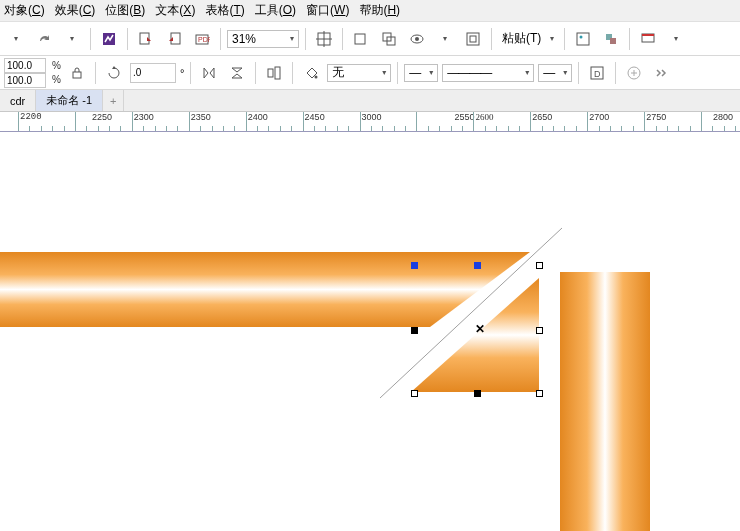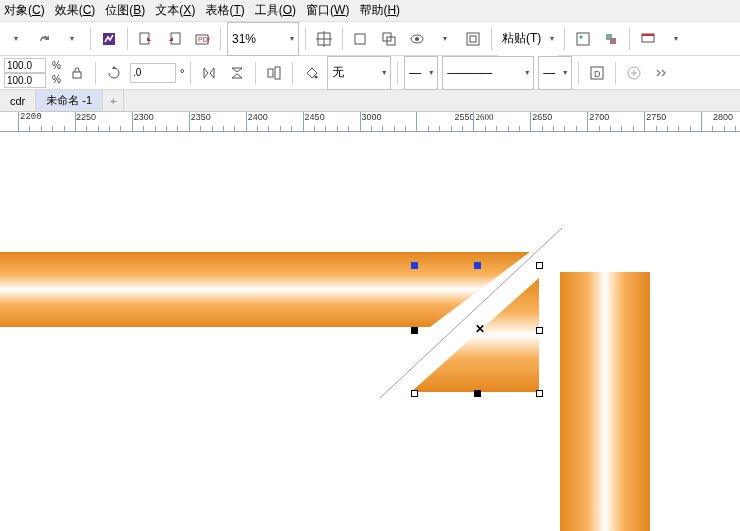--- a/index.html
+++ b/index.html
@@ -3,21 +3,21 @@
 <meta charset="utf-8">
 <style>
   * { box-sizing: border-box; margin: 0; padding: 0; font-family: "Microsoft YaHei", Arial, sans-serif; }
   body { width: 740px; height: 531px; overflow: hidden; background: #fff; font-size: 12px; color: #000; user-select: none; }
   .menubar { display: flex; align-items: center; height: 22px; background: #f0f0f0; padding-left: 4px; gap: 10px; border-bottom: 1px solid #e0e0e0; }
   .menubar span { cursor: default; }
   .menubar span u { text-decoration: underline; }
   .toolbar1, .toolbar2 { display: flex; align-items: center; height: 34px; background: #fff; border-bottom: 1px solid #d8d8d8; padding: 0 4px; gap: 4px; }
   .btn { width: 24px; height: 24px; display: flex; align-items: center; justify-content: center; border-radius: 2px; }
   .vsep { width: 1px; height: 22px; background: #d0d0d0; margin: 0 2px; }
-  .combo { height: 34px; border: 1px solid #c0c0c0; background: #fff; display: flex; align-items: center; padding: 0 4px; gap: 4px; }
+  .combo { height: 18px; border: 1px solid #c0c0c0; background: #fff; display: flex; align-items: center; padding: 0 4px; gap: 4px; }
   .combo .cv { flex: 1; font-size: 12px; }
   .combo .dd { font-size: 8px; color: #555; }
   .stacked { display: flex; flex-direction: column; gap: 0; }
   .mini-input { width: 42px; height: 15px; border: 1px solid #c8c8c8; font-size: 10px; padding: 0 2px; display: flex; align-items: center; background: #fff; }
   .pct { font-size: 10px; color: #333; display: flex; flex-direction: column; line-height: 14px; padding-left: 2px;}
   .tabs { display: flex; align-items: center; height: 22px; background: #eee; border-bottom: 1px solid #c8c8c8; }
   .tab { padding: 0 10px; height: 100%; display: flex; align-items: center; background: #eee; border-right: 1px solid #d4d4d4; font-size: 11px; }
   .tab.active { background: #d9e1f2; }
   .tab.add { width: 20px; justify-content: center; color: #888; }
   .ruler { height: 20px; background: #fff; border-bottom: 1px solid #99b; position: relative; overflow: hidden; font-size: 9px; }
@@ -259,21 +259,21 @@
 </div>
 
 <div class="ruler" id="ruler">
     <div class="ruler-tick" style="left: 18px;"></div>
     <div class="ruler-lbl" style="left: 20px; font-family: Liberation Mono, monospace;">2200</div>
     <div class="ruler-minor" style="left: 29.3846px;"></div>
     <div class="ruler-minor" style="left: 40.7692px;"></div>
     <div class="ruler-minor" style="left: 52.1538px;"></div>
     <div class="ruler-minor" style="left: 63.5385px;"></div>
     <div class="ruler-tick" style="left: 74.9231px;"></div>
-    <div class="ruler-lbl" style="left: 76px;">2250</div>
+    <div class="ruler-lbl" style="left: 92px;">2250</div>
     <div class="ruler-minor" style="left: 86.3077px;"></div>
     <div class="ruler-minor" style="left: 97.6923px;"></div>
     <div class="ruler-minor" style="left: 109.077px;"></div>
     <div class="ruler-minor" style="left: 120.462px;"></div>
     <div class="ruler-tick" style="left: 131.846px;"></div>
     <div class="ruler-lbl" style="left: 133.846px;">2300</div>
     <div class="ruler-minor" style="left: 143.231px;"></div>
     <div class="ruler-minor" style="left: 154.615px;"></div>
     <div class="ruler-minor" style="left: 166px;"></div>
     <div class="ruler-minor" style="left: 177.385px;"></div>

